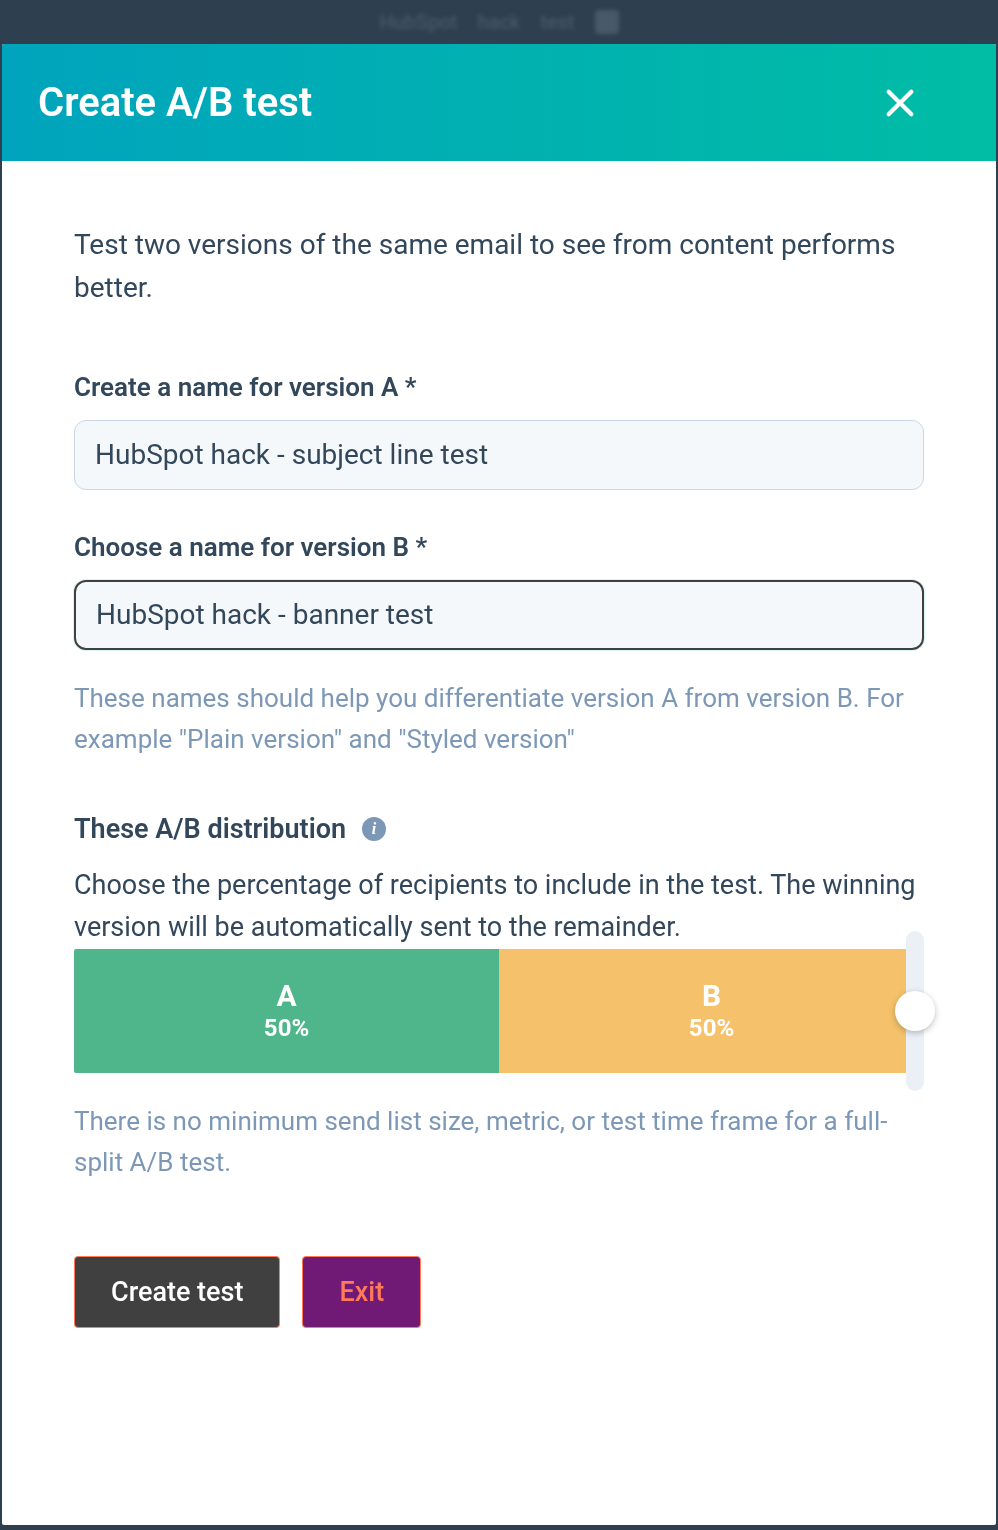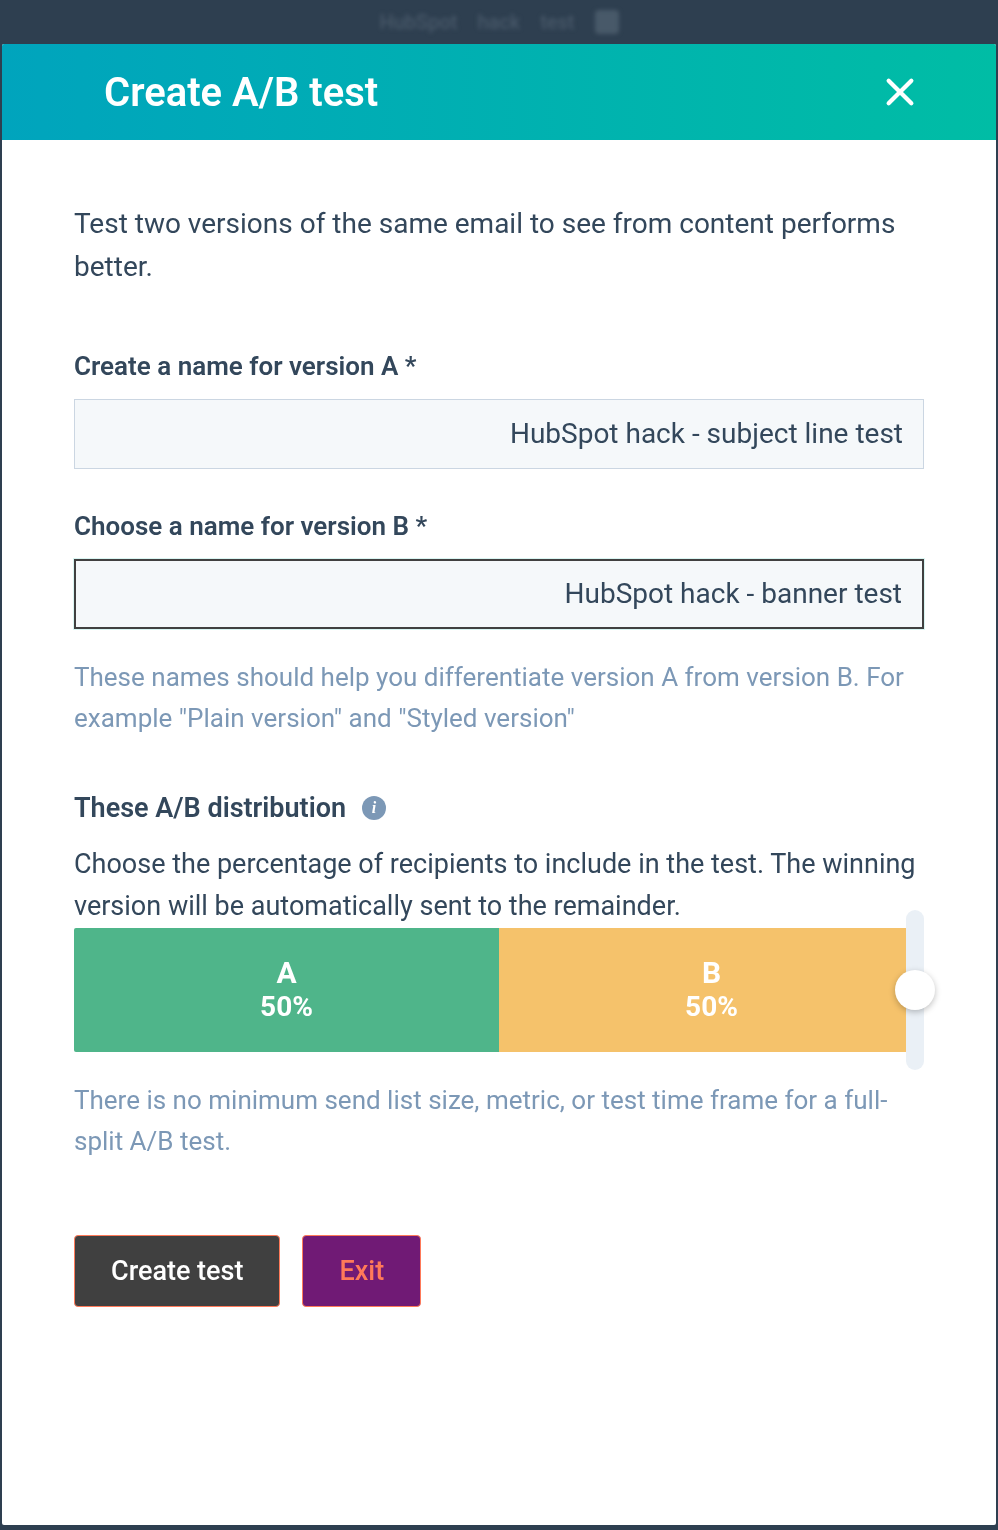--- a/index.html
+++ b/index.html
@@ -37,25 +37,25 @@
   bottom: 5px;
   background: #ffffff;
   border-radius: 2px;
   overflow: hidden;
   display: flex;
   flex-direction: column;
 }
 
 .modal-header {
   background: linear-gradient(90deg, #00a4bd 0%, #00bda5 100%);
-  height: 96px;
+  height: 117px;
   display: flex;
   align-items: center;
   justify-content: space-between;
-  padding: 0 72px 0 102px;
+  padding: 0 72px 0 36px;
   color: #fff;
 }
 .modal-title {
   font-size: 40px;
   font-weight: 600;
 }
 .close-btn {
   width: 48px;
   height: 48px;
   display: flex;
@@ -84,27 +84,26 @@
   font-weight: 600;
   color: #33475b;
   margin-bottom: 18px;
 }
 
 .text-input {
   width: 100%;
   height: 70px;
   border: 1px solid #cbd6e2;
   background: #f5f8fa;
-  border-radius: 0;
+  border-radius: 12px;
   padding: 0 20px;
   font-size: 28px;
   color: #33475b;
   font-family: inherit;
   outline: none;
-  text-align: right;
 }
 .text-input.focused {
   border: 2px solid #404040;
   box-shadow: 0 0 0 1px rgba(0,189,165,0.15);
 }
 
 .field-block { margin-bottom: 42px; }
 
 .help-text {
   font-size: 26px;
@@ -185,21 +184,21 @@
 .seg-b {
   background: #f5c26b;
   flex: 1;
   display: flex;
   flex-direction: column;
   align-items: center;
   justify-content: center;
   color: #fff;
 }
 .seg-label { font-size: 30px; font-weight: 700; line-height: 1.15; }
-.seg-pct   { font-size: 28px; font-weight: 700; }
+.seg-pct   { font-size: 24px; font-weight: 700; }
 
 .slider-track {
   position: absolute;
   right: 0;
   top: -18px;
   bottom: -18px;
   width: 18px;
   background: #eaf0f6;
   border-radius: 9px;
 }

